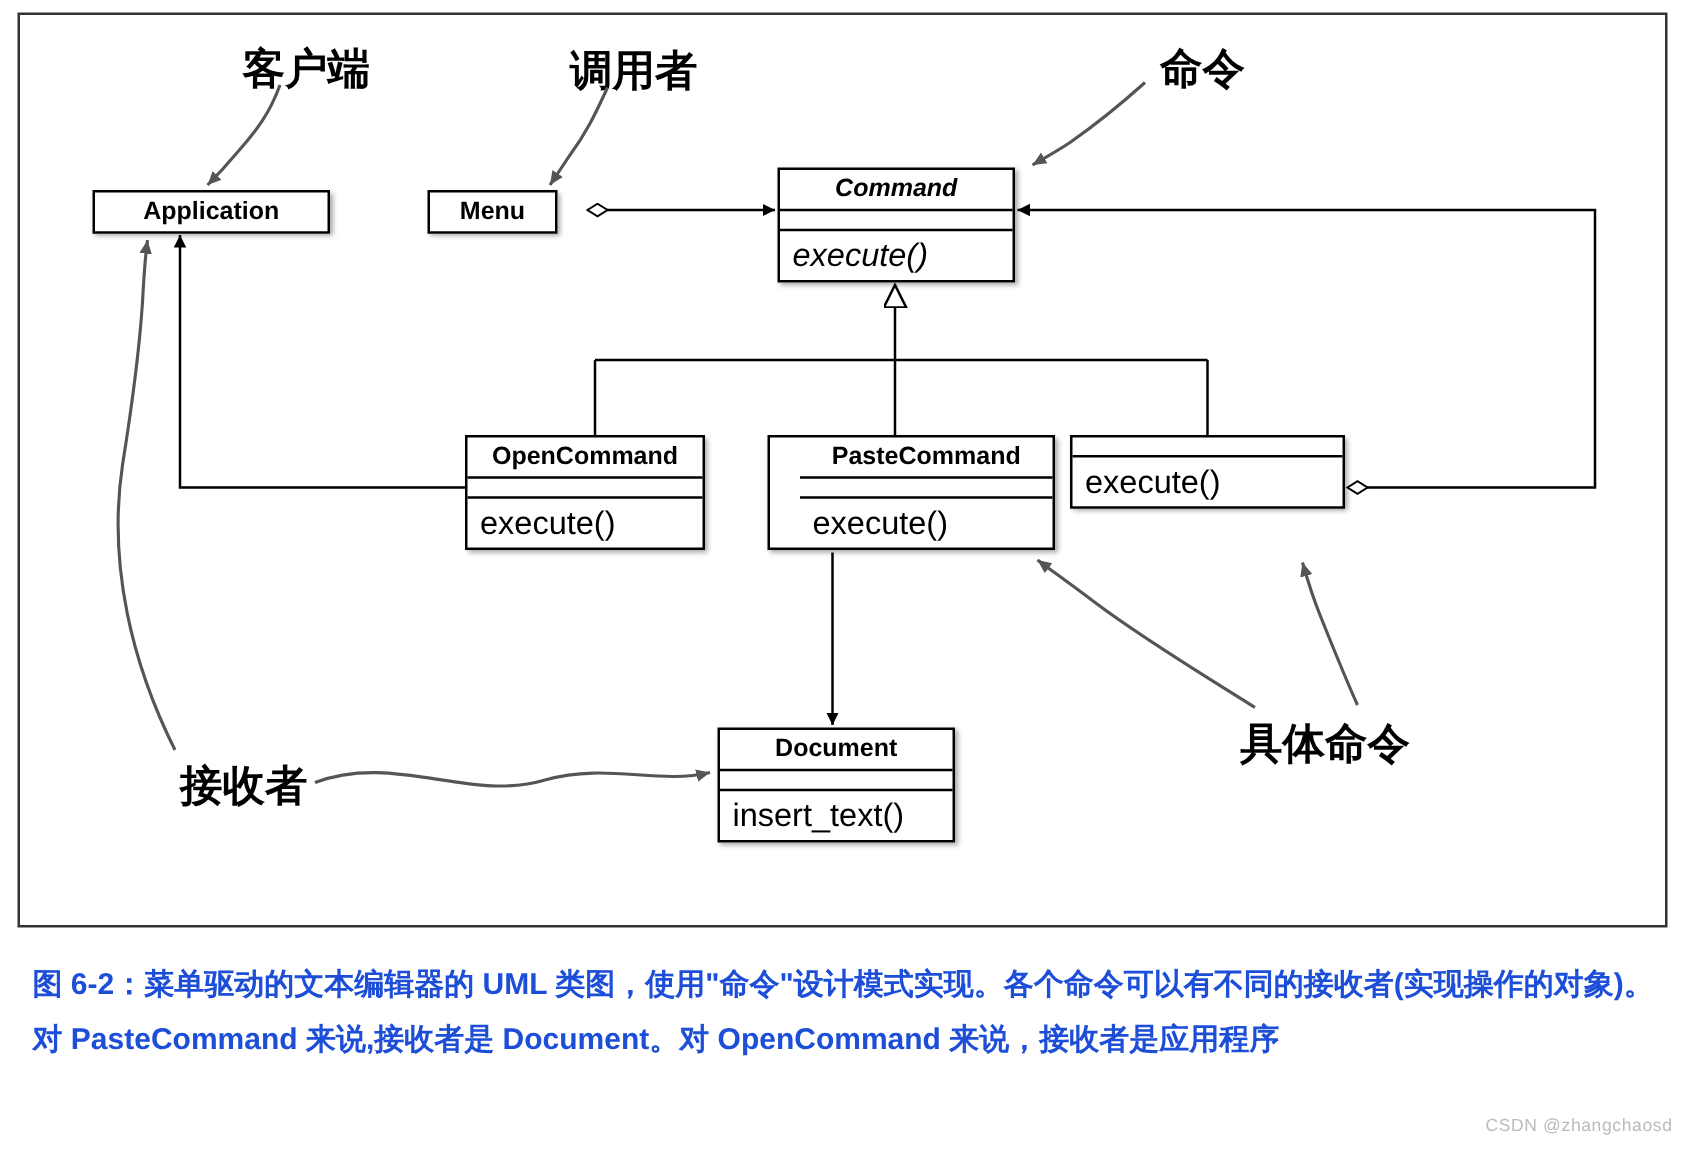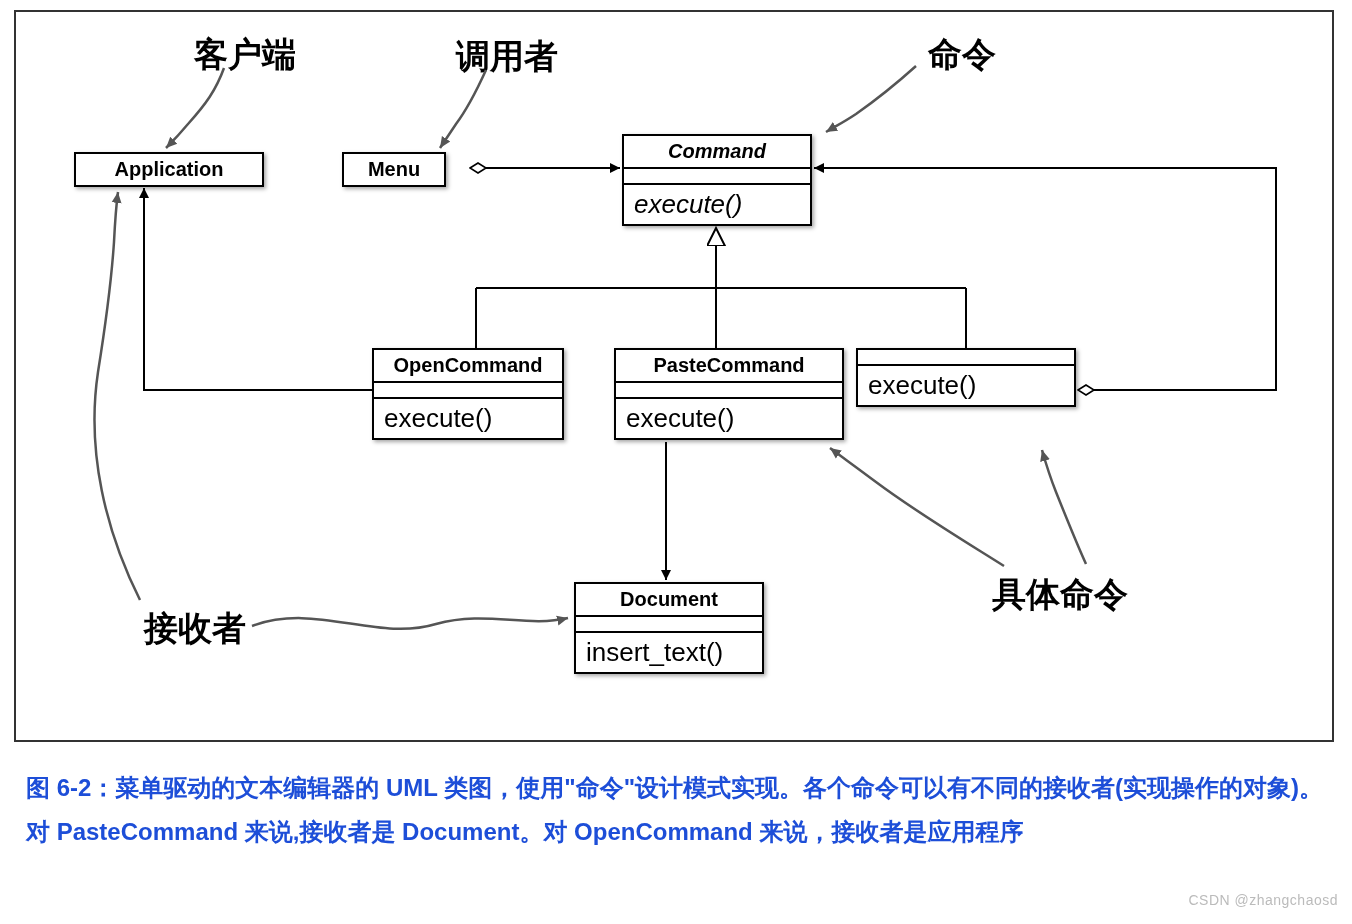--- a/index.html
+++ b/index.html
@@ -92,21 +92,21 @@
     <div class="attrs"></div>
     <div class="ops italic">execute()</div>
   </div>
 
   <div class="cls" style="left:356px; top:336px; width:192px;">
     <div class="title">OpenCommand</div>
     <div class="attrs"></div>
     <div class="ops">execute()</div>
   </div>
 
-  <div class="cls" style="left:598px; top:336px; width:230px;">
+  <div class="cls" style="left:598px; top:336px; width:230px;padding-left:24px;">
     <div class="title">PasteCommand</div>
     <div class="attrs"></div>
     <div class="ops">execute()</div>
   </div>
 
   <div class="cls" style="left:840px; top:336px; width:220px;">
     <div class="attrs"></div>
     <div class="ops">execute()</div>
   </div>
 

